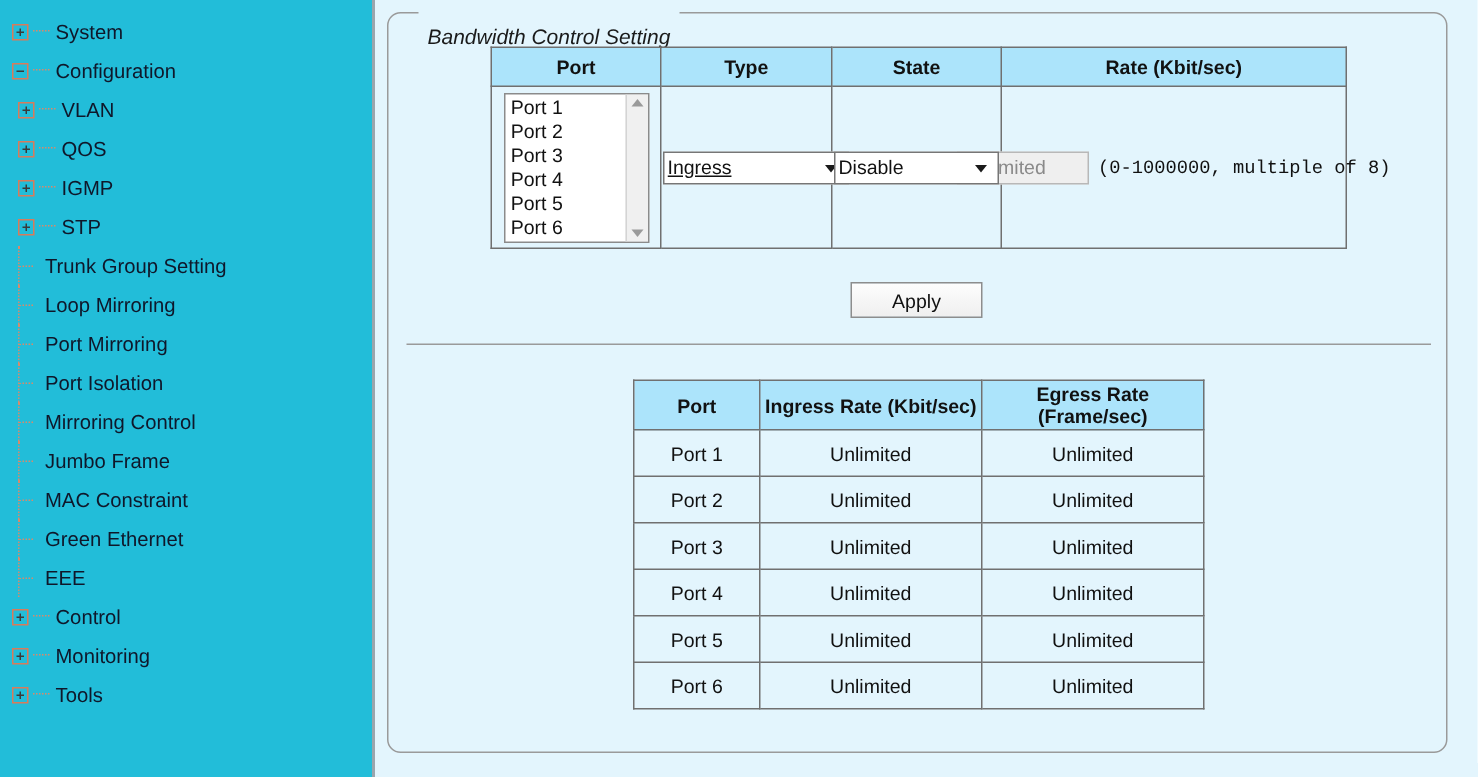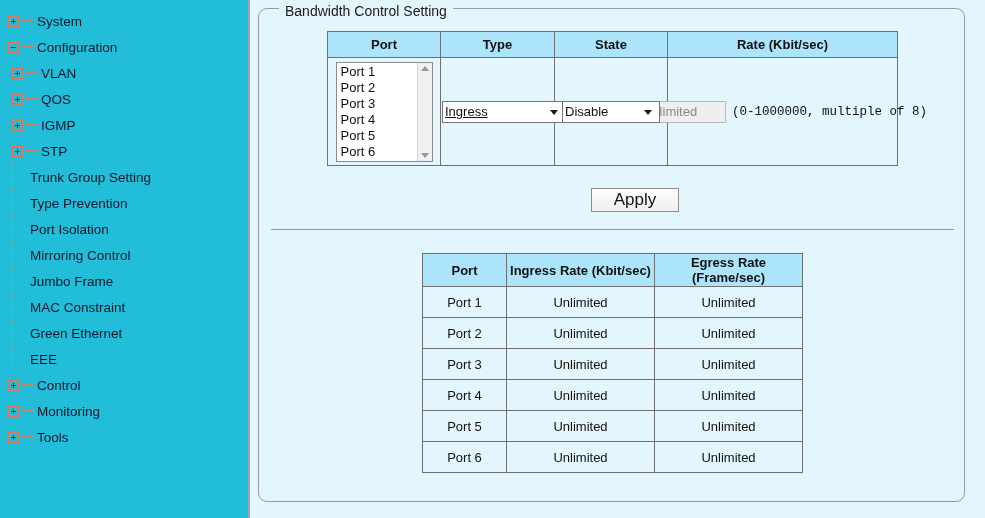--- a/index.html
+++ b/index.html
@@ -112,24 +112,25 @@
     height: 494px;
     border: 1px solid #9a9a9a;
     border-radius: 9px;
     background: transparent;
   }
   #legend {
     position: absolute;
     left: 20px;
     top: -9px;
     background: #e3f5fd;
-    padding: 3px 6px;
+    padding: 16px 6px;
     font-size: 14px;
     color: #1a1a1a;
     white-space: nowrap;
+    font-style: italic;
   }
 
   
   table { border-collapse: collapse; }
   #settings-table {
     position: absolute;
     left: 68px;
     top: 22px;
     width: 570px;
     table-layout: fixed;
@@ -224,21 +225,21 @@
     position: absolute;
     right: 8px;
     top: 9px;
     width: 0; height: 0;
     border-left: 4px solid transparent;
     border-right: 4px solid transparent;
     border-top: 5px solid #1a1a1a;
     pointer-events: none;
   }
   #type-select { width: 124px; text-decoration: underline; }
-  #state-select { width: 98px; }
+  #state-select { width: 110px; }
 
   
   .rate-cell-inner {
     display: flex;
     align-items: center;
     justify-content: center;
     gap: 6px;
   }
   #rate-input {
     width: 88px;
@@ -258,26 +259,25 @@
   }
 
   
   #apply-button {
     position: absolute;
     left: 308px;
     top: 179px;
     width: 88px;
     height: 24px;
     font-family: "Liberation Sans", sans-serif;
-    font-size: 17px;
+    font-size: 13px;
     color: #111;
     background: linear-gradient(#fdfdfd, #efefef);
     border: 1px solid #8d8d8d;
     cursor: pointer;
-    margin-left: 24px;
   }
 
   #divider {
     position: absolute;
     left: 12px;
     top: 220px;
     width: 683px;
     height: 1px;
     background: #9a9a9a;
   }
@@ -343,21 +343,25 @@
         <span class="toggle-box plus"></span>
         <span class="connector"></span>
         <span class="nav-label">STP</span>
       </div>
       <div class="nav-item nav-level-1">
         <span class="leaf-connector"></span>
         <span class="nav-label">Trunk Group Setting</span>
       </div>
       <div class="nav-item nav-level-1">
         <span class="leaf-connector"></span>
-        <span class="nav-label">Type Prevention</span>
+        <span class="nav-label">Loop Mirroring</span>
+      </div>
+      <div class="nav-item nav-level-1">
+        <span class="leaf-connector"></span>
+        <span class="nav-label">Port Mirroring</span>
       </div>
       <div class="nav-item nav-level-1">
         <span class="leaf-connector"></span>
         <span class="nav-label">Port Isolation</span>
       </div>
       <div class="nav-item nav-level-1">
         <span class="leaf-connector"></span>
         <span class="nav-label">Mirroring Control</span>
       </div>
       <div class="nav-item nav-level-1">

